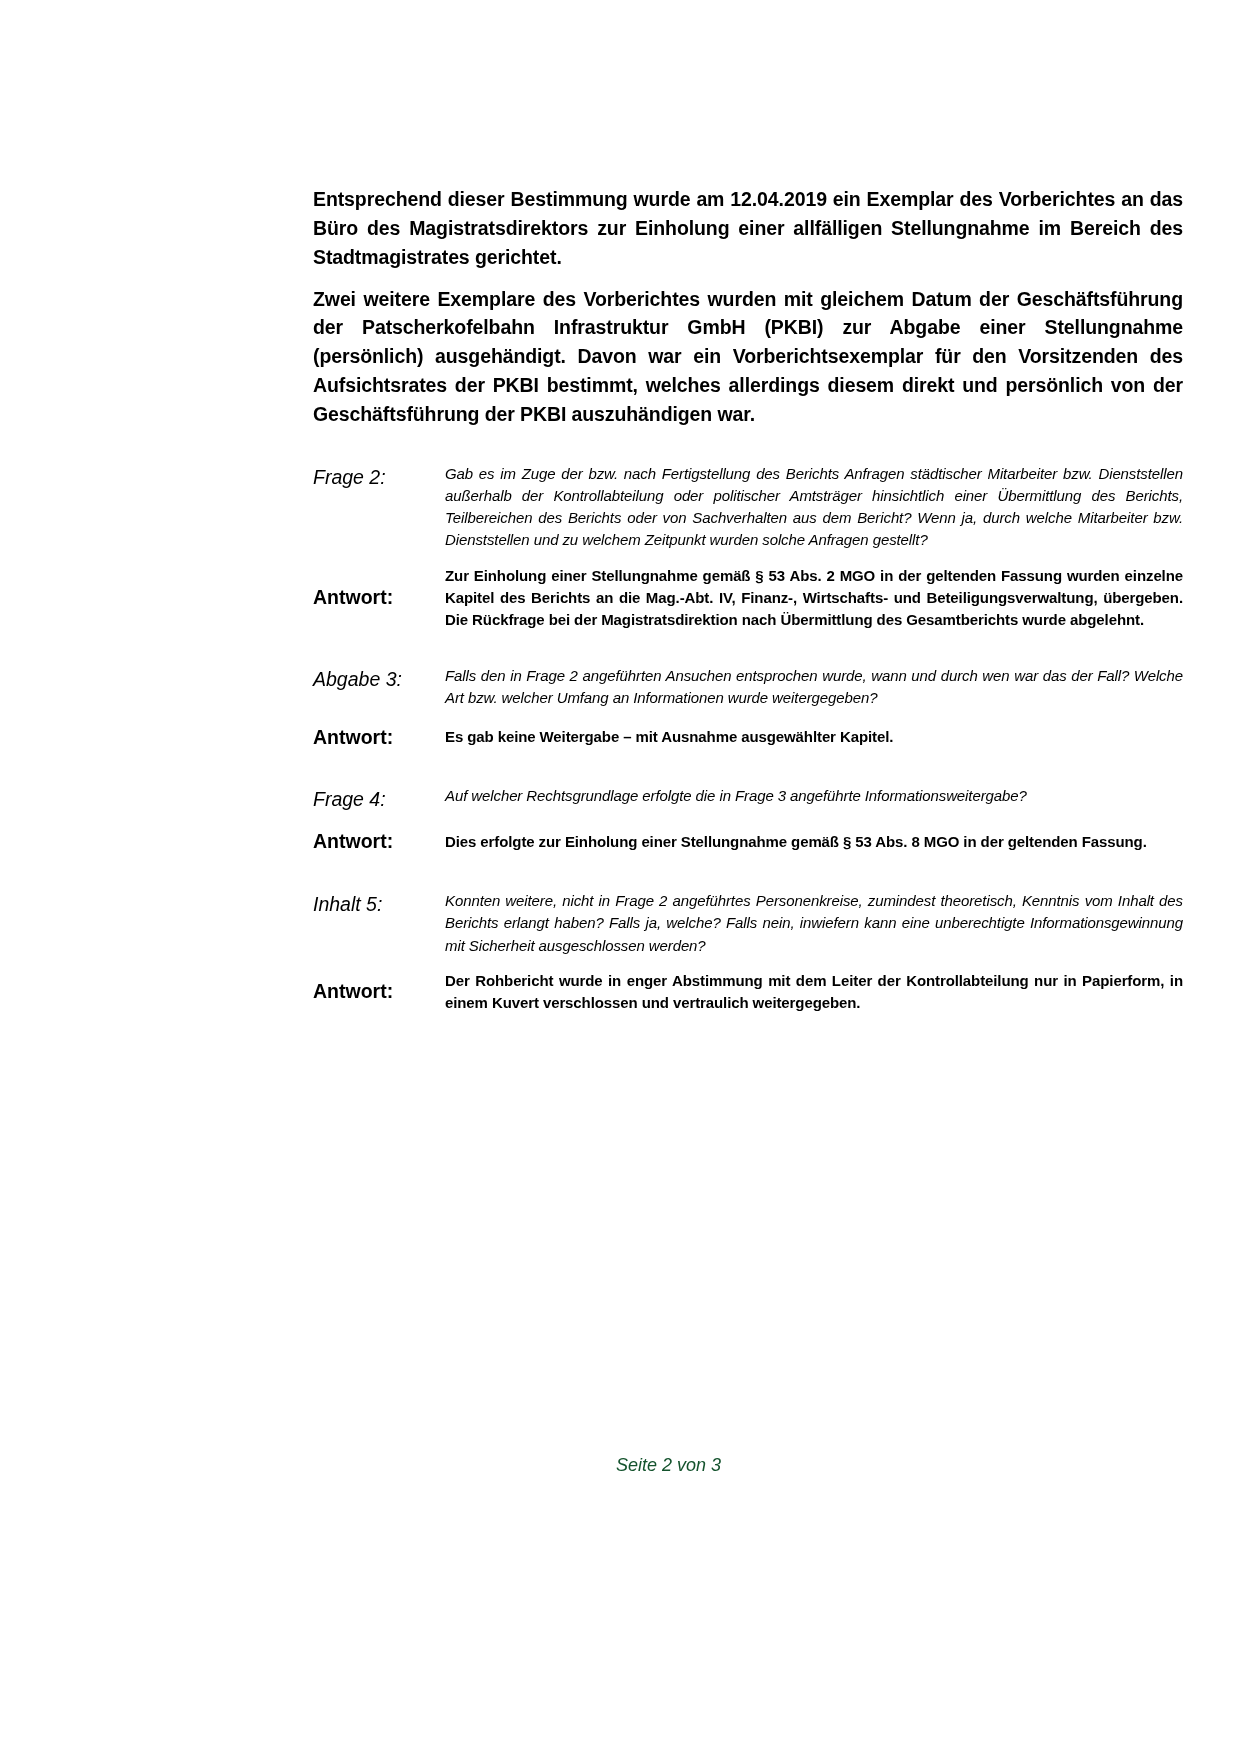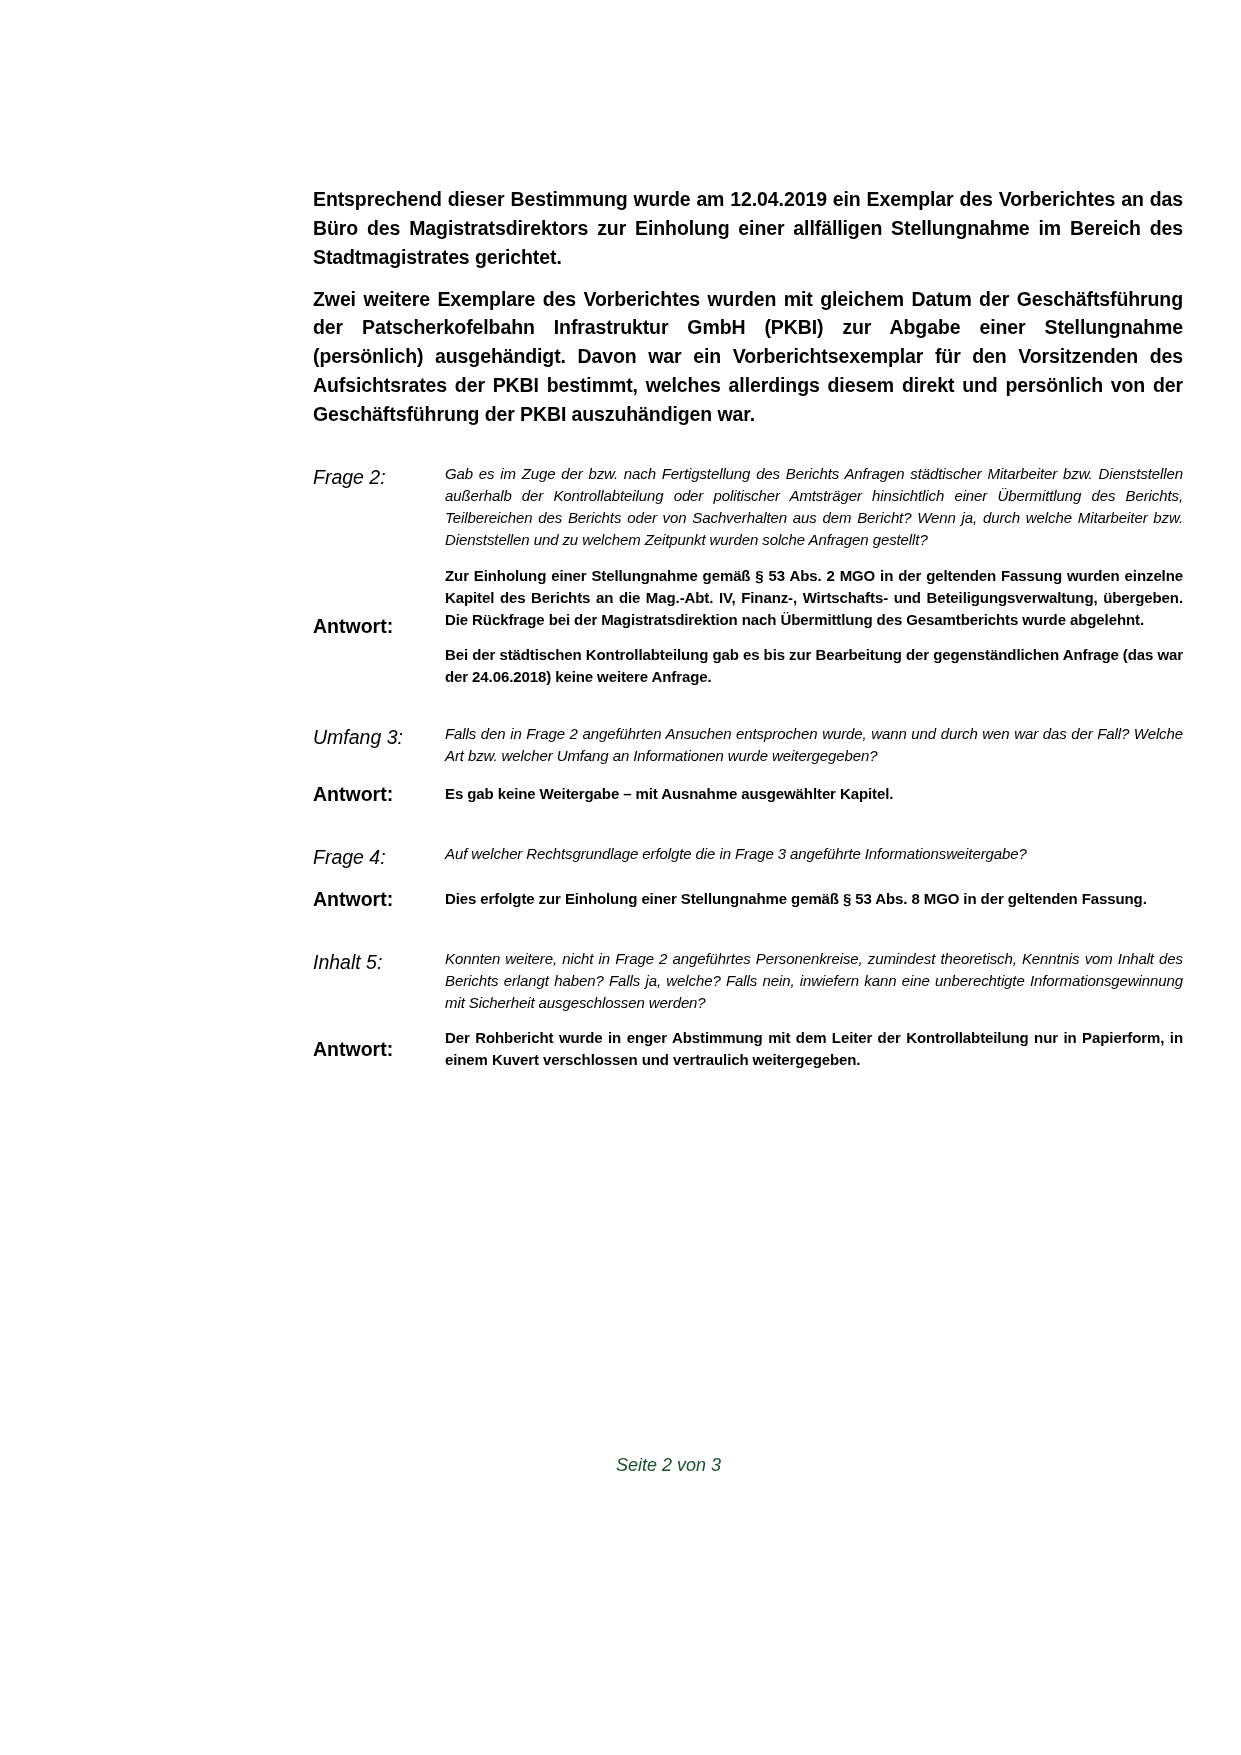--- a/index.html
+++ b/index.html
@@ -99,26 +99,25 @@
     <div class="qa-block">
       <div class="qa-label question">Frage 2:</div>
       <div class="qa-text question">
         <p>Gab es im Zuge der bzw. nach Fertigstellung des Berichts Anfragen städtischer Mitarbeiter bzw. Dienststellen außerhalb der Kontrollabteilung oder politischer Amtsträger hinsichtlich einer Übermittlung des Berichts, Teilbereichen des Berichts oder von Sachverhalten aus dem Bericht? Wenn ja, durch welche Mitarbeiter bzw. Dienststellen und zu welchem Zeitpunkt wurden solche Anfragen gestellt?</p>
       </div>
     </div>
     <div class="qa-block tight">
       <div class="qa-label answer">Antwort:</div>
       <div class="qa-text answer">
         <p>Zur Einholung einer Stellungnahme gemäß § 53 Abs. 2 MGO in der geltenden Fassung wurden einzelne Kapitel des Berichts an die Mag.-Abt. IV, Finanz-, Wirtschafts- und Beteiligungsverwaltung, übergeben. Die Rückfrage bei der Magistratsdirektion nach Übermittlung des Gesamtberichts wurde abgelehnt.</p>
-        <p>Bei der städtischen Kontrollabteilung gab es bis zur Bearbeitung der gegenständlichen Anfrage (das war der 24.06.2018) keine weitere Anfrage.</p>
       </div>
     </div>
 
     <div class="qa-block">
-      <div class="qa-label question">Umfang 3:</div>
+      <div class="qa-label question">Abgabe 3:</div>
       <div class="qa-text question">
         <p>Falls den in Frage 2 angeführten Ansuchen entsprochen wurde, wann und durch wen war das der Fall? Welche Art bzw. welcher Umfang an Informationen wurde weitergegeben?</p>
       </div>
     </div>
     <div class="qa-block tight">
       <div class="qa-label answer">Antwort:</div>
       <div class="qa-text answer">
         <p>Es gab keine Weitergabe – mit Ausnahme ausgewählter Kapitel.</p>
       </div>
     </div>

